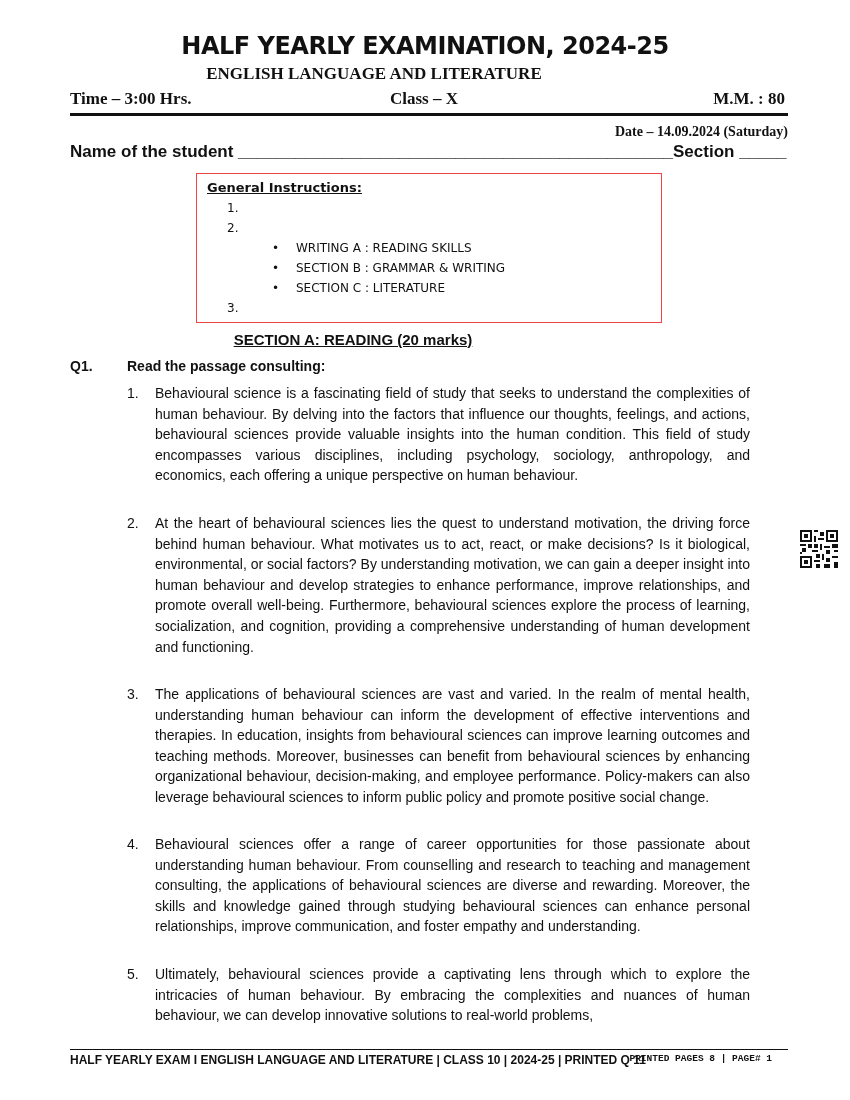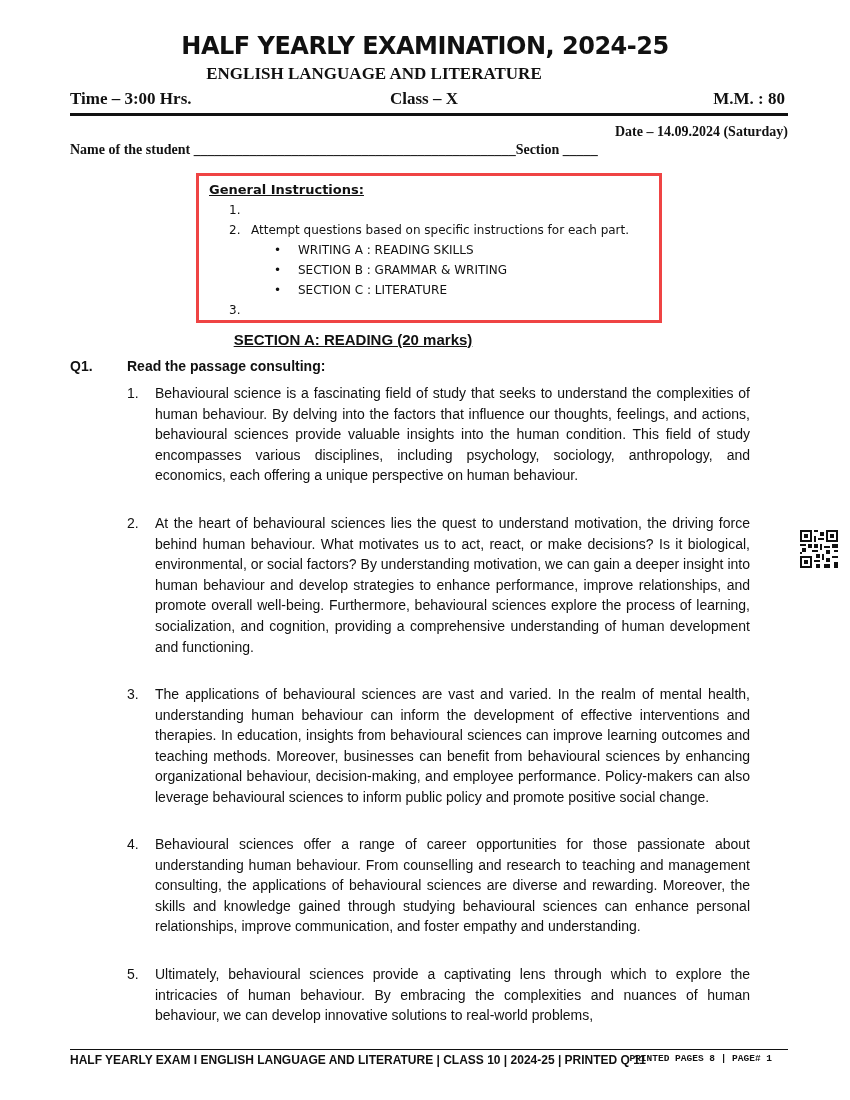--- a/index.html
+++ b/index.html
@@ -17,25 +17,25 @@
       font-family: "Liberation Serif", serif; font-weight: bold; font-size: 17px;
     }
     .meta-row .mid { position: absolute; left: 320px; }
     .rule-thick { position: absolute; top: 113px; left: 70px; width: 718px; height: 3px; background: #111; }
     .date {
       position: absolute; top: 124px; right: 62px;
       font-family: "Liberation Serif", serif; font-weight: bold; font-size: 14px;
     }
     .name-row {
       position: absolute; top: 142px; left: 70px;
-      font-family: Liberation Serif, serif; font-weight: bold; font-size: 14px; white-space: pre;
+      font-family: Liberation Sans, sans-serif; font-weight: bold; font-size: 17px; white-space: pre;
     }
     .instructions {
       position: absolute; top: 173px; left: 196px; width: 466px; height: 150px;
-      border: 3px solid #ef4444; box-sizing: border-box; padding: 4px 10px;
+      border: 1px solid #ef4444; box-sizing: border-box; padding: 4px 10px;
       font-family: "DejaVu Sans", sans-serif; font-size: 12px; line-height: 20px;
     }
     .instructions .ih { font-weight: bold; text-decoration: underline; font-size: 13px; }
     .instructions .num { padding-left: 20px; display: flex; }
     .instructions .num span.n { width: 22px; display: inline-block; }
     .instructions .bullet { padding-left: 65px; display: flex; }
     .instructions .bullet span.b { width: 24px; display: inline-block; }
     .section-head {
       position: absolute; top: 331px; left: 0; width: 706px; text-align: center;
       font-family: "Liberation Sans", sans-serif; font-weight: bold; font-size: 15px; text-decoration: underline;
@@ -84,21 +84,20 @@
 <div class="date">Date – 14.09.2024 (Saturday)</div>
 <div class="name-row">Name of the student ______________________________________________Section _____</div>
 
 <div class="instructions">
   <div class="ih">General Instructions:</div>
   <div class="num">
     <span class="n">1.</span>
   </div>
   <div class="num">
     <span class="n">2.</span>
-    <span>Attempt questions based on specific instructions for each part.</span>
   </div>
   <div class="bullet">
     <span class="b">•</span>
     <span>WRITING A : READING SKILLS</span>
   </div>
   <div class="bullet">
     <span class="b">•</span>
     <span>SECTION B : GRAMMAR &amp; WRITING</span>
   </div>
   <div class="bullet">

